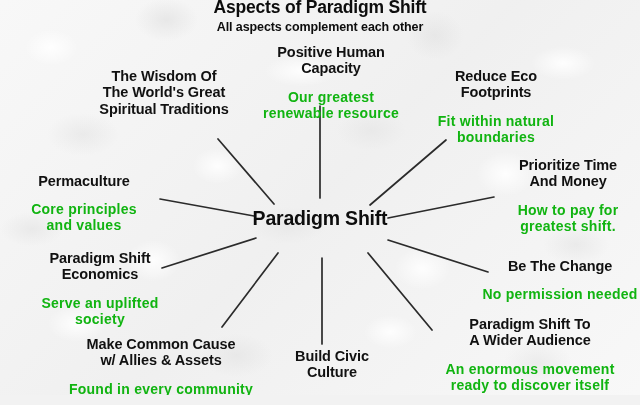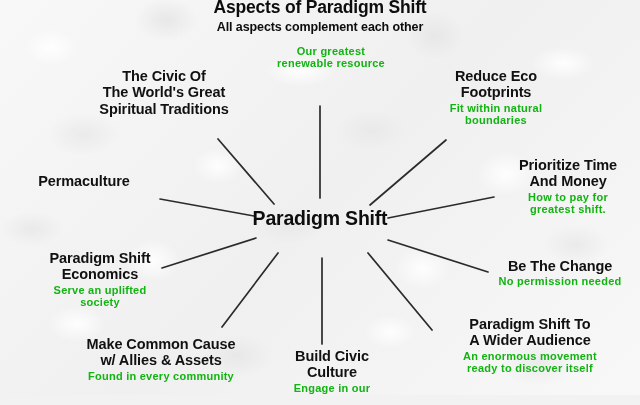--- a/index.html
+++ b/index.html
@@ -55,23 +55,23 @@
   .node .title {
     color: #111111;
     font-weight: bold;
     font-size: 14.5px;
     letter-spacing: -0.1px;
     white-space: pre-line;
   }
   .node .sub {
     color: #11b411;
     font-weight: bold;
-    font-size: 11px;
+    font-size: 14px;
     letter-spacing: 0.25px;
-    margin-top: 1px;
+    margin-top: 13px;
     white-space: pre-line;
   }
   #page-title-wrap {
     position: absolute;
     top: -3px;
     left: 0;
     width: 640px;
     text-align: center;
   }
   #page-title-wrap .main-title {
@@ -134,46 +134,50 @@
   <div id="page-title-wrap">
     <div class="main-title">Aspects of Paradigm Shift</div>
     <div class="subtitle">All aspects complement each other</div>
   </div>
 
   <div id="center-node">
     <span class="center-label">Paradigm Shift</span>
   </div>
 
   <div class="node n-top">
+    <div class="title">Positive Human
+Capacity</div>
     <div class="sub">Our greatest
 renewable resource</div>
   </div>
 
   <div class="node n-upperleft">
-    <div class="title">The Civic Of
+    <div class="title">The Wisdom Of
 The World's Great
 Spiritual Traditions</div>
   </div>
 
   <div class="node n-upperright">
     <div class="title">Reduce Eco
 Footprints</div>
     <div class="sub">Fit within natural
 boundaries</div>
   </div>
 
   <div class="node n-right-upper">
     <div class="title">Prioritize Time
 And Money</div>
     <div class="sub">How to pay for
 greatest shift.</div>
   </div>
 
   <div class="node n-left-upper">
     <div class="title">Permaculture</div>
+    <div class="sub">Core principles
+and values</div>
   </div>
 
   <div class="node n-left-lower">
     <div class="title">Paradigm Shift
 Economics</div>
     <div class="sub">Serve an uplifted
 society</div>
   </div>
 
   <div class="node n-right-lower">

